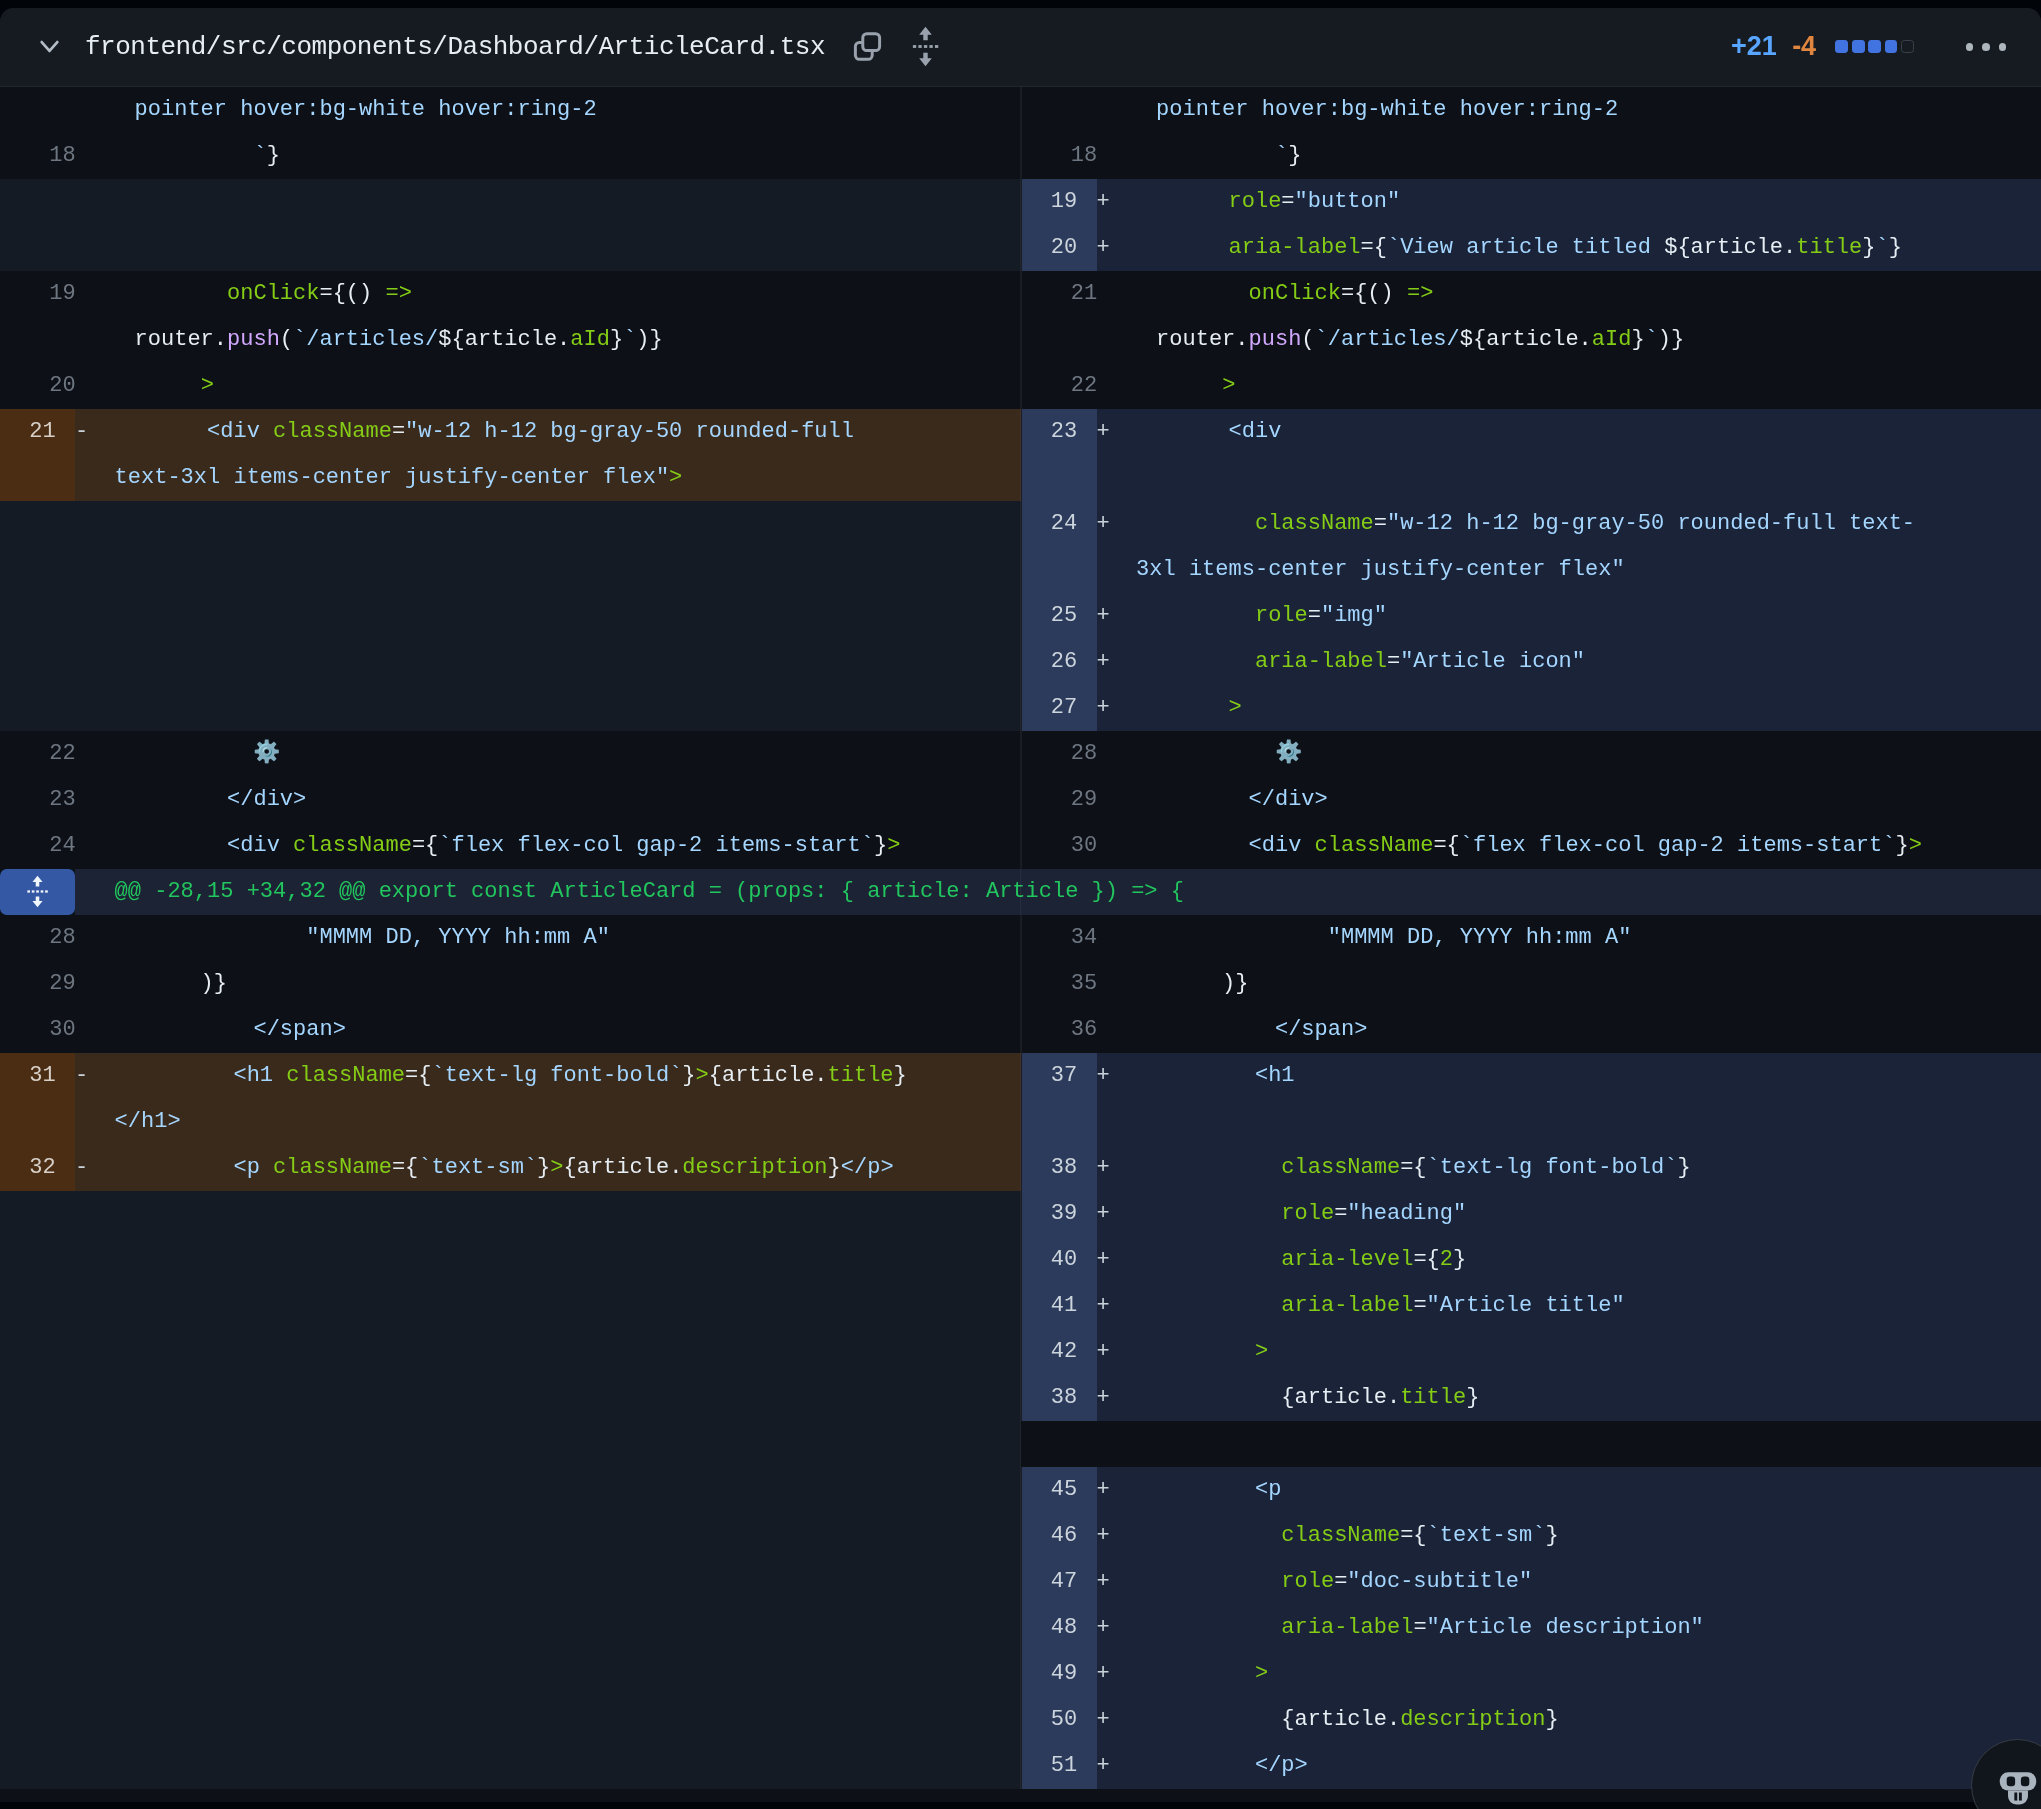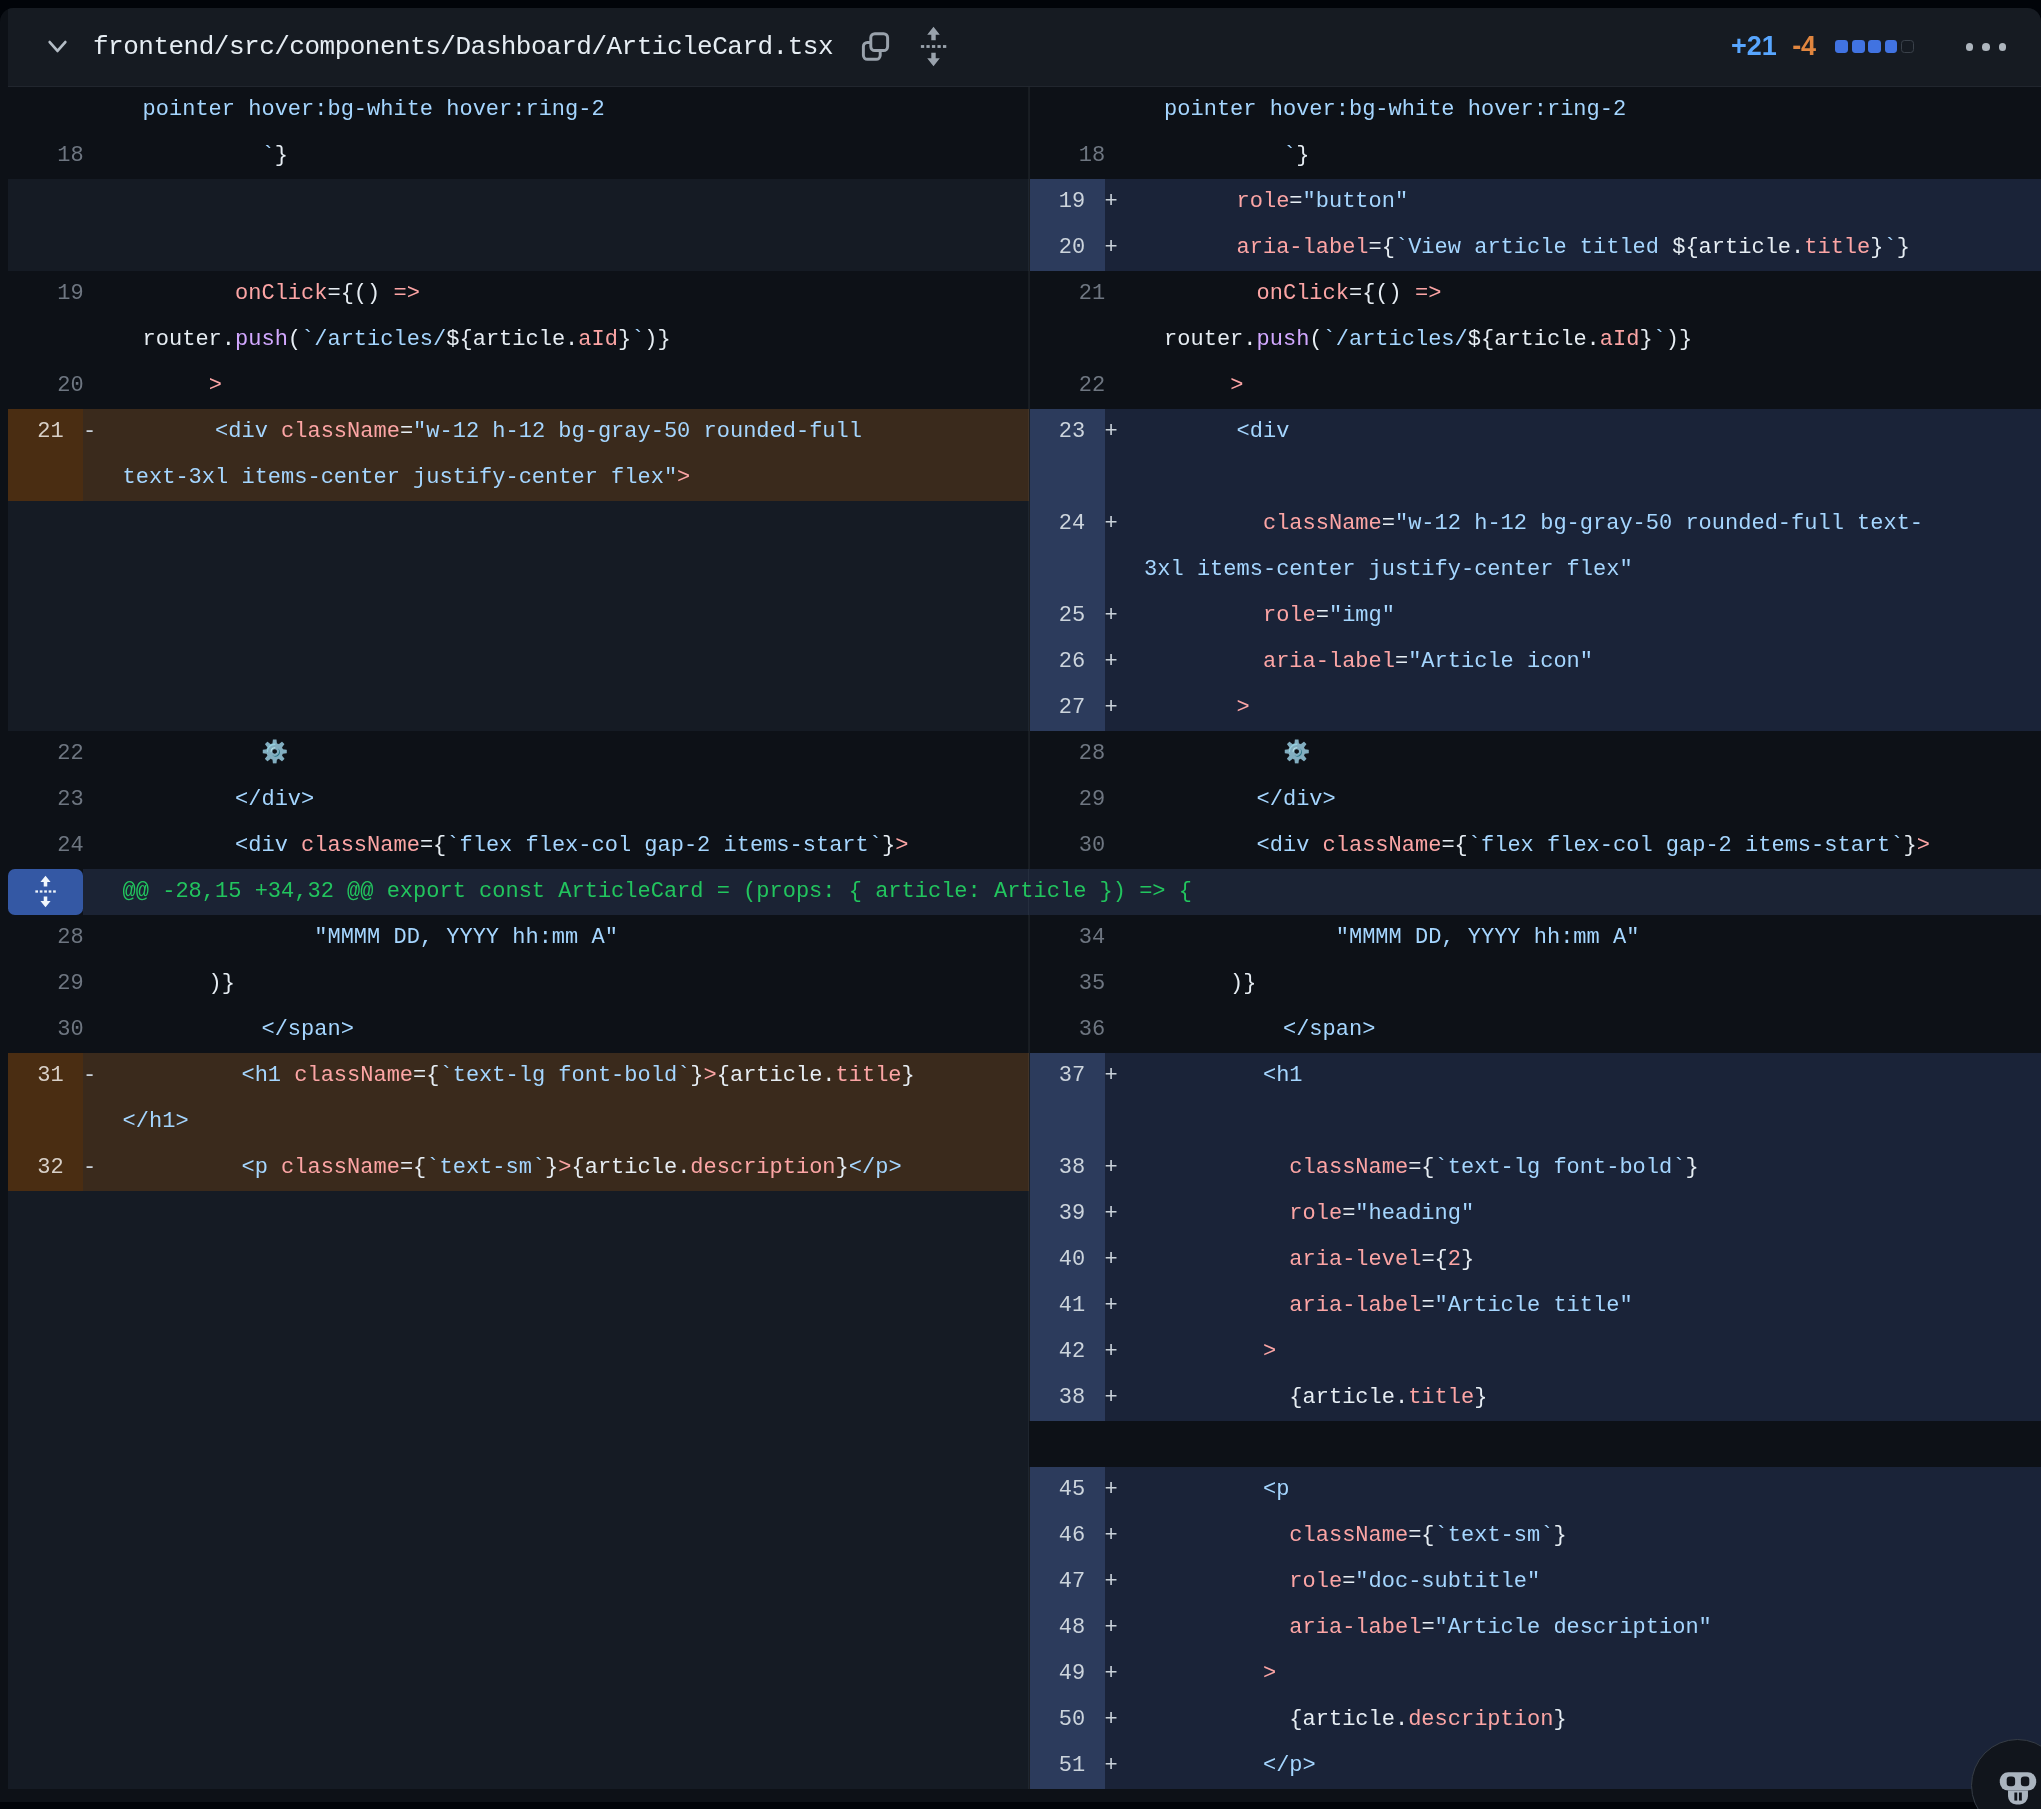--- a/index.html
+++ b/index.html
@@ -1,18 +1,18 @@
 <!DOCTYPE html>
 <html><head>
 <meta charset="utf-8">
 <style>
   * { margin:0; padding:0; box-sizing:border-box; }
   html,body { width:2041px; height:1809px; background:#010409; overflow:hidden; position:relative; }
   .card { position:absolute; left:0; top:7.7px; width:2041px; height:1794px;
-          background:#0d1117; border-radius:13.5px 13.5px 0 0; overflow:hidden;padding-left:8px; }
+          background:#0d1117; border-radius:13.5px 13.5px 0 0; overflow:hidden; }
 
   
   .fhdr { height:79px; background:#161b22; border-bottom:1px solid #21262e;
           display:flex; align-items:center; padding:0 29px 0 35px; }
   .chev { width:29px; height:29px; margin-right:21px; cursor:pointer; flex:none; }
   .fname { font:26px "Liberation Mono","DejaVu Sans Mono",monospace; color:#e6edf3; letter-spacing:-0.5px; }
   .hicon { margin-left:25px; cursor:pointer; flex:none; display:flex; align-items:center; }
   .hspace { flex:1; }
   .stat-add { font:bold 27px "Liberation Sans","DejaVu Sans",sans-serif; color:#58a6ff; margin-right:15.4px; }
   .stat-del { font:bold 27px "Liberation Sans","DejaVu Sans",sans-serif; color:#e1863f; margin-right:19.3px; }
@@ -34,21 +34,21 @@
 
   .t-ctx .gut  { background:#0d1117;margin-left:20px; }
   .t-ctx .code { background:#0d1117; }
   .t-fill .gut, .t-fill .code { background:#151b24; }
   .t-add .gut  { background:#2c3b5c; color:#ccd4dc; }
   .t-add .code { background:#1a2338; }
   .t-del .gut  { background:#4a2d12; color:#d8d0c8; }
   .t-del .code { background:#3a2a1c; }
 
   .tp { color:#e6edf3; }
-  .tb { color:#fca5a5; }
+  .tb { color:#84cc16; }
   .ts { color:#a5d6ff; }
   .tf { color:#d2a8ff; }
   .tm { color:#c9d1d9; }
 
   
   .hunkrow { height:46px; }
   .hunkbtn { width:75px; flex:none; background:#3458a4; border-radius:6.8px;
              display:flex; align-items:center; justify-content:center; cursor:pointer; }
   .hunktext { flex:1; background:#1b2334; color:#22c55e; white-space:pre; overflow:hidden;
               font:22px/46px "Liberation Mono","DejaVu Sans Mono",monospace; }

